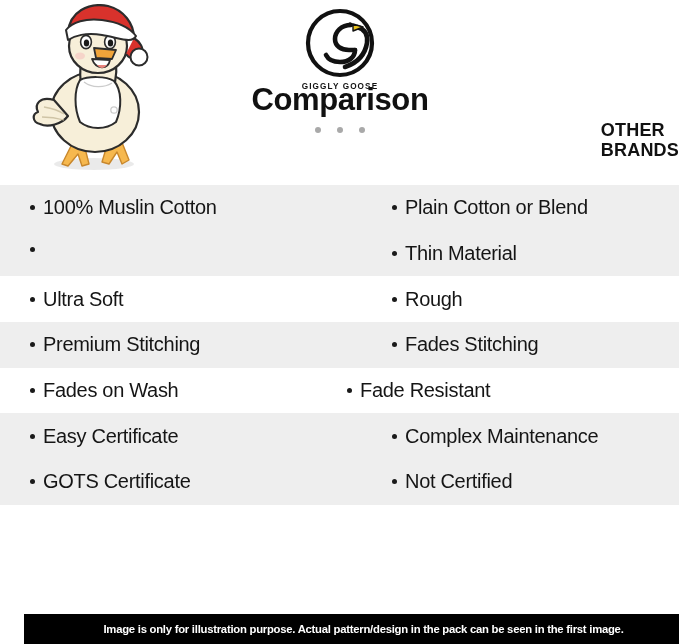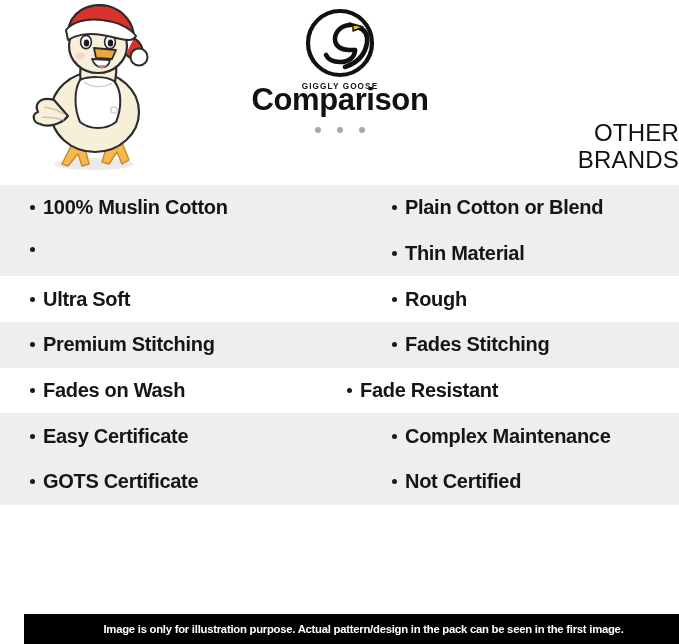--- a/index.html
+++ b/index.html
@@ -79,23 +79,23 @@
     border-radius: 50%;
     background: #a9a9a9;
     margin: 0 6px;
   }
 
   
   .other-brands {
     position: absolute;
     right: 36px;
     top: 120px;
-    text-align: right;
-    font-size: 24px;
-    font-weight: normal;
+    text-align: left;
+    font-size: 18px;
+    font-weight: bold;
     color: #111111;
     line-height: 1.12;
     letter-spacing: 0.2px;
     white-space: pre-line;
   }
 
   
   .rows {
     position: absolute;
     left: 0;
@@ -124,21 +124,21 @@
     width: 5px;
     height: 5px;
     border-radius: 50%;
     background: #1a1a1a;
     margin-right: 8px;
     position: relative;
     top: -4px;
   }
   .cell-text {
     font-size: 20px;
-    font-weight: bold;
+    font-weight: normal;
     color: #151515;
     letter-spacing: -0.3px;
     white-space: nowrap;
   }
 
   
   .footer-bar {
     position: absolute;
     left: 0;
     top: 614px;

